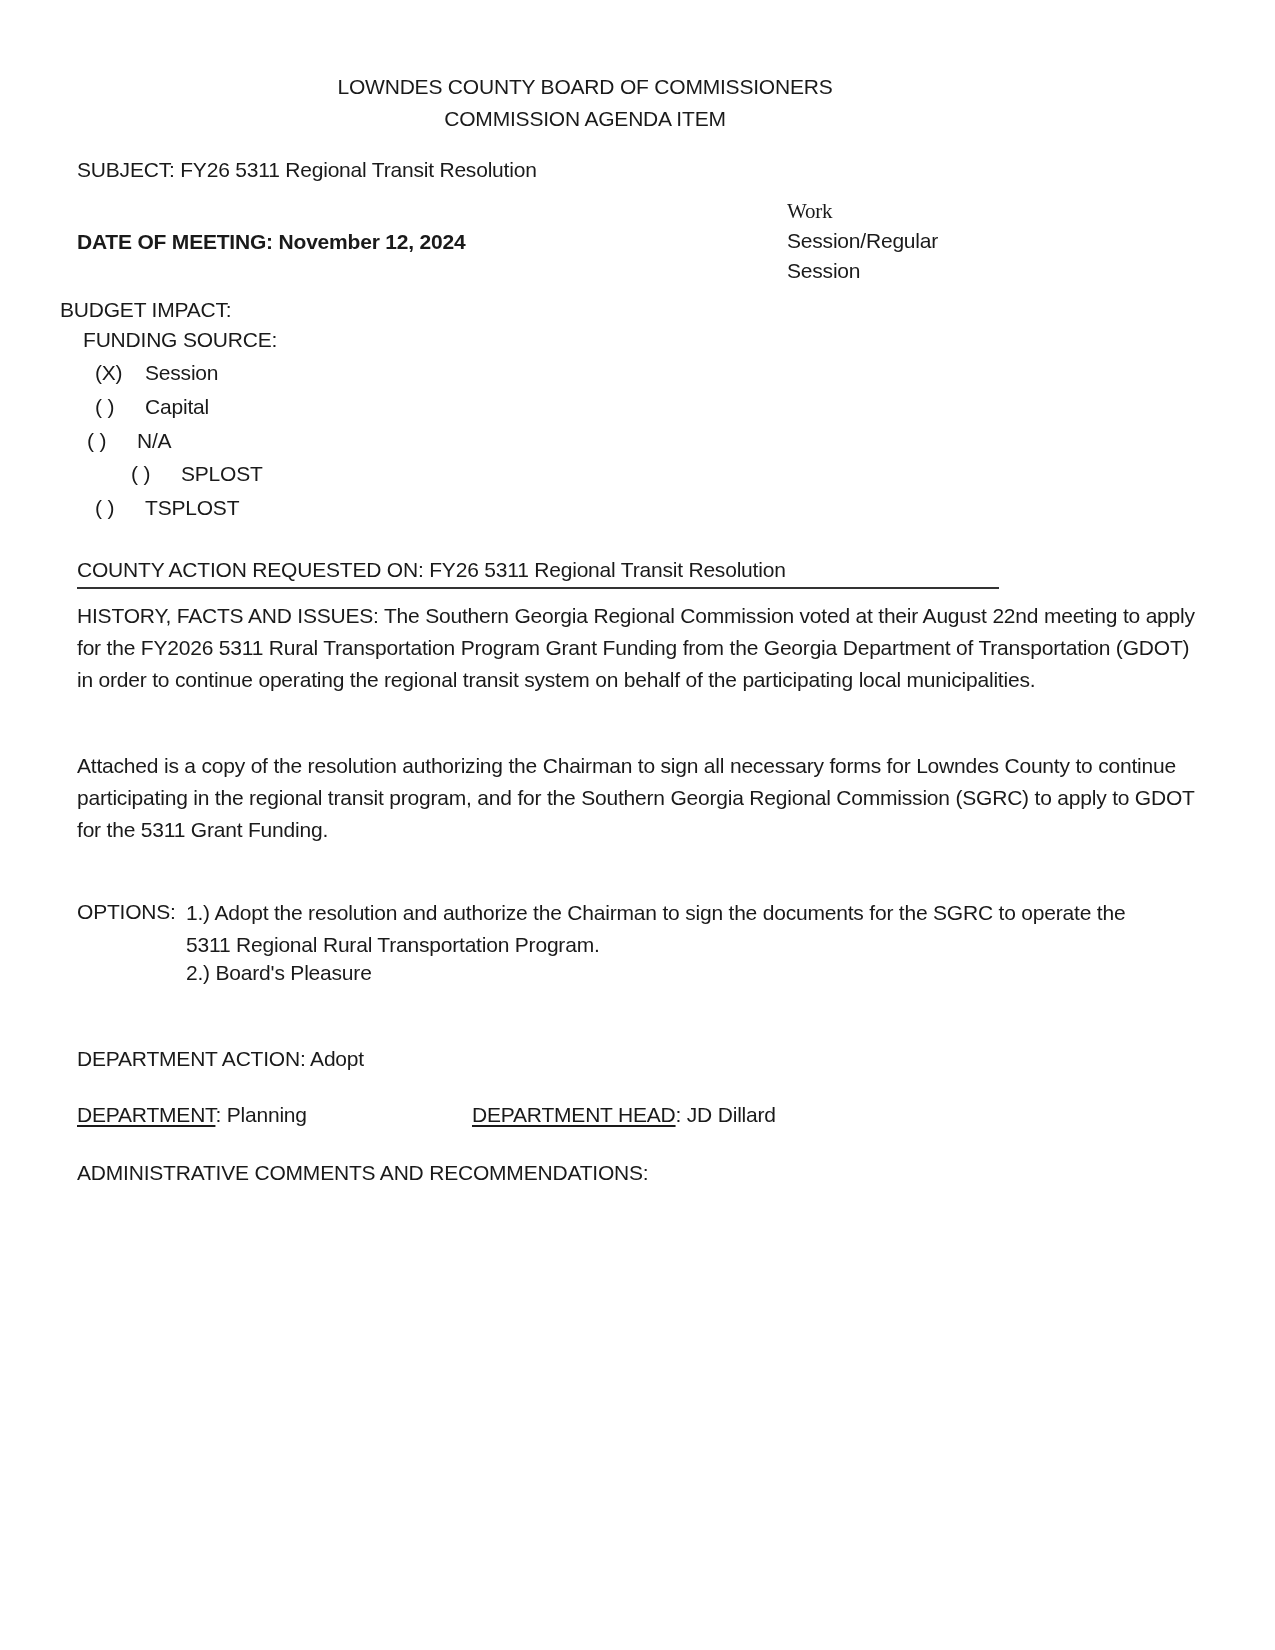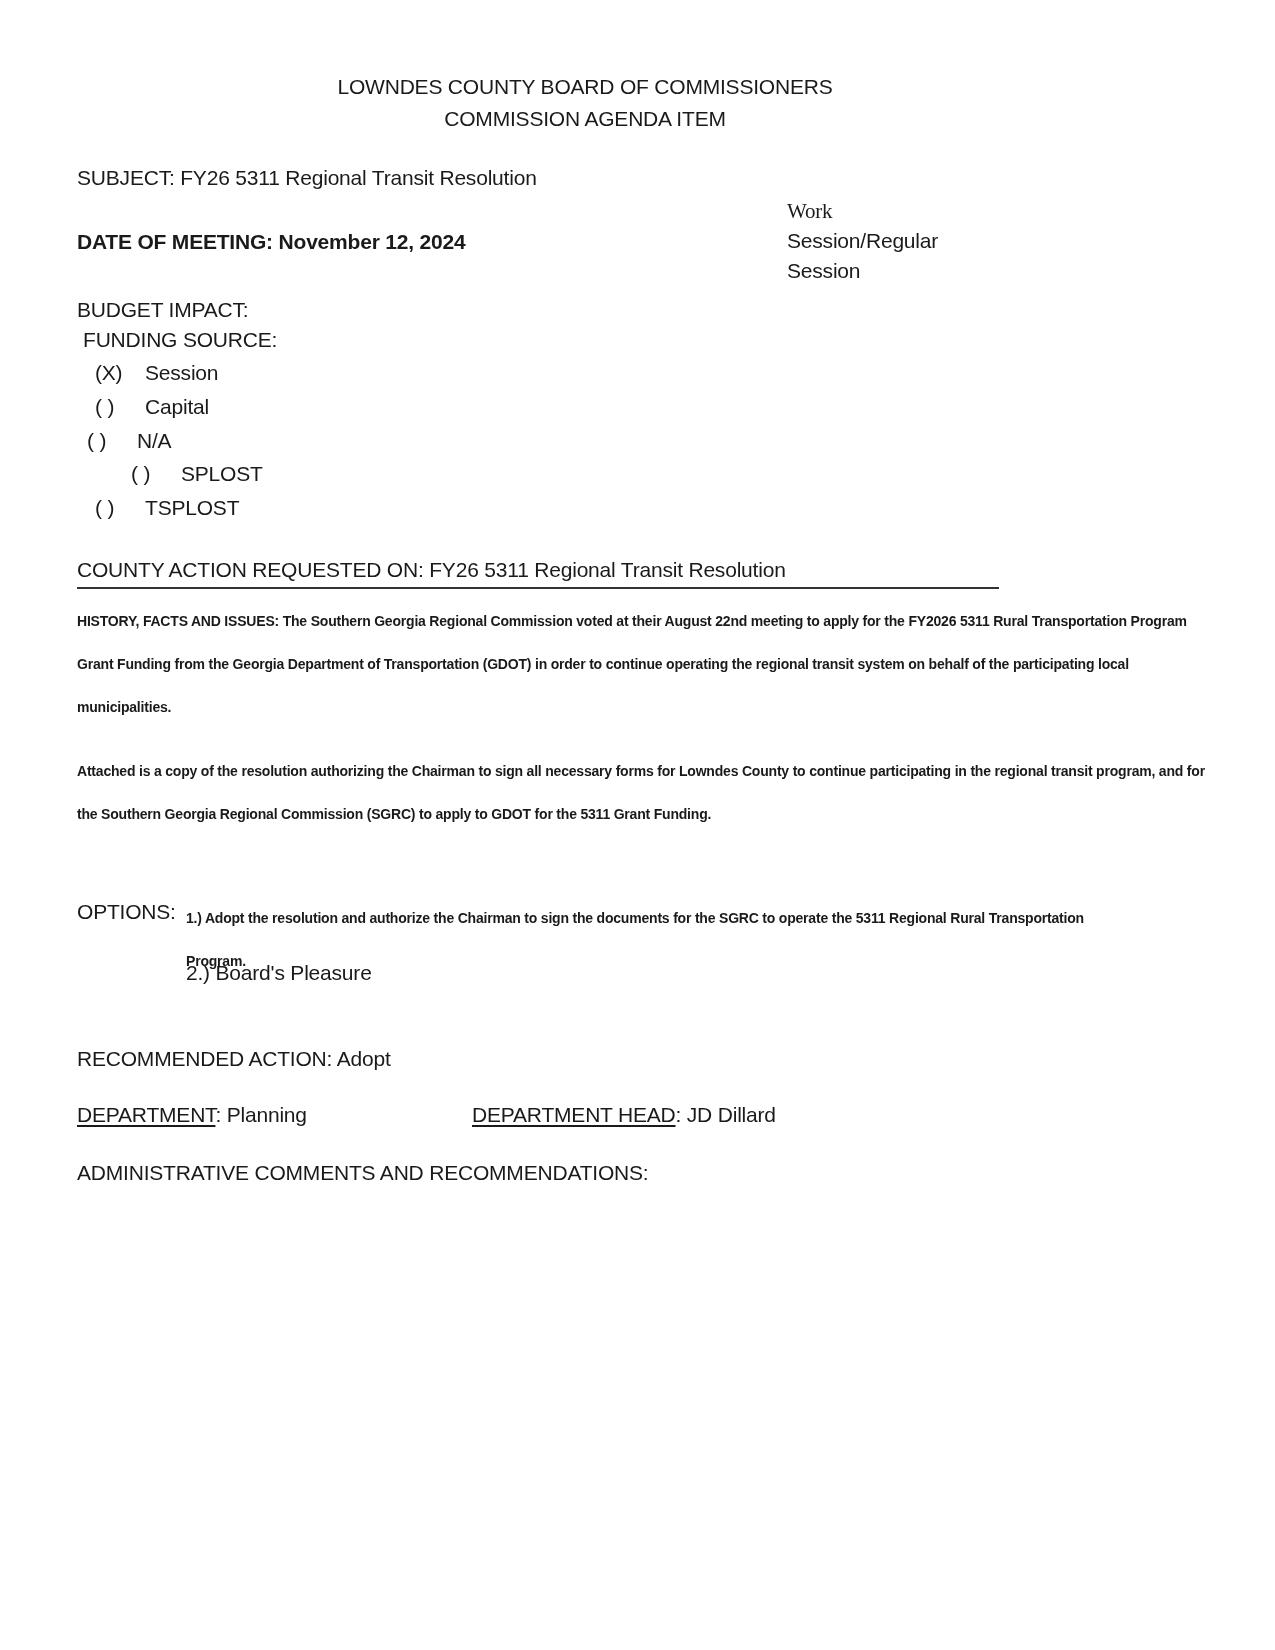--- a/index.html
+++ b/index.html
@@ -3,39 +3,39 @@
 <meta charset="utf-8">
 <style>
   html, body { margin: 0; padding: 0; background: #ffffff; }
   body {
     width: 1275px; height: 1650px; position: relative; overflow: hidden;
     font-family: "Liberation Sans", "DejaVu Sans", sans-serif;
     color: #1a1a1a;
   }
   .t { position: absolute; font-size: 21px; line-height: 30px; white-space: nowrap; letter-spacing: -0.2px; }
   .center { left: 0; width: 1170px; text-align: center; }
-  .para { position: absolute; left: 77px; width: 1130px; font-size: 14px; line-height: 43px; white-space: normal; letter-spacing: -0.2px; font-weight: bold; }
+  .para { position: absolute; left: 77px; width: 1130px; font-size: 21px; line-height: 32px; white-space: normal; letter-spacing: -0.2px; }
   .u { text-decoration: underline; text-underline-offset: 3px; }
   .rule { position: absolute; left: 77px; top: 587px; width: 922px; height: 2px; background: #333; }
   .mark { display: inline-block; width: 50px; }
 </style>
 </head>
 <body>
 
 <div class="t center" style="top:72px;">LOWNDES COUNTY BOARD OF COMMISSIONERS</div>
 <div class="t center" style="top:104px;">COMMISSION AGENDA ITEM</div>
 
-<div class="t" style="left:77px; top:163px;">SUBJECT: FY26 5311 Regional Transit Resolution</div>
+<div class="t" style="left:77px; top:155px;">SUBJECT: FY26 5311 Regional Transit Resolution</div>
 
 <div class="t" style="left:787px; top:196px;font-family:Liberation Serif, serif;">Work</div>
 <div class="t" style="left:77px; top:227px;font-weight:bold;">DATE OF MEETING: November 12, 2024</div>
 <div class="t" style="left:787px; top:226px;">Session/Regular</div>
 <div class="t" style="left:787px; top:256px;">Session</div>
 
-<div class="t" style="left:77px; top:295px;">BUDGET IMPACT:</div>
+<div class="t" style="left:60px; top:295px;">BUDGET IMPACT:</div>
 <div class="t" style="left:83px; top:325px;">FUNDING SOURCE:</div>
 
 <div class="t" style="left:95px; top:358px;">
   <span class="mark">(X)</span><span>Session</span>
 </div>
 <div class="t" style="left:95px; top:392px;">
   <span class="mark">( )</span><span>Capital</span>
 </div>
 <div class="t" style="left:87px; top:426px;">
   <span class="mark">( )</span><span>N/A</span>
@@ -50,21 +50,21 @@
 <div class="t" style="left:77px; top:555px;">COUNTY ACTION REQUESTED ON: FY26 5311 Regional Transit Resolution</div>
 <div class="rule"></div>
 
 <div class="para" style="top:600px;">HISTORY, FACTS AND ISSUES: The Southern Georgia Regional Commission voted at their August 22nd meeting to apply for the FY2026 5311 Rural Transportation Program Grant Funding from the Georgia Department of Transportation (GDOT) in order to continue operating the regional transit system on behalf of the participating local municipalities.</div>
 <div class="para" style="top:750px;">Attached is a copy of the resolution authorizing the Chairman to sign all necessary forms for Lowndes County to continue participating in the regional transit program, and for the Southern Georgia Regional Commission (SGRC) to apply to GDOT for the 5311 Grant Funding.</div>
 
 <div class="t" style="left:77px; top:897px;">OPTIONS:</div>
 <div class="para" style="left:186px; width:950px; top:897px;">1.) Adopt the resolution and authorize the Chairman to sign the documents for the SGRC to operate the 5311 Regional Rural Transportation Program.</div>
 <div class="t" style="left:186px; top:958px;">2.) Board's Pleasure</div>
 
-<div class="t" style="left:77px; top:1044px;">RECOMMENDED ACTION: Adopt</div>
+<div class="t" style="left:77px; top:1044px;">DEPARTMENT ACTION: Adopt</div>
 
 <div class="t" style="left:77px; top:1100px;">
   <span class="u">DEPARTMENT</span><span>: Planning</span>
 </div>
 <div class="t" style="left:472px; top:1100px;">
   <span class="u">DEPARTMENT HEAD</span><span>: JD Dillard</span>
 </div>
 
 <div class="t" style="left:77px; top:1158px;">ADMINISTRATIVE COMMENTS AND RECOMMENDATIONS:</div>
 

